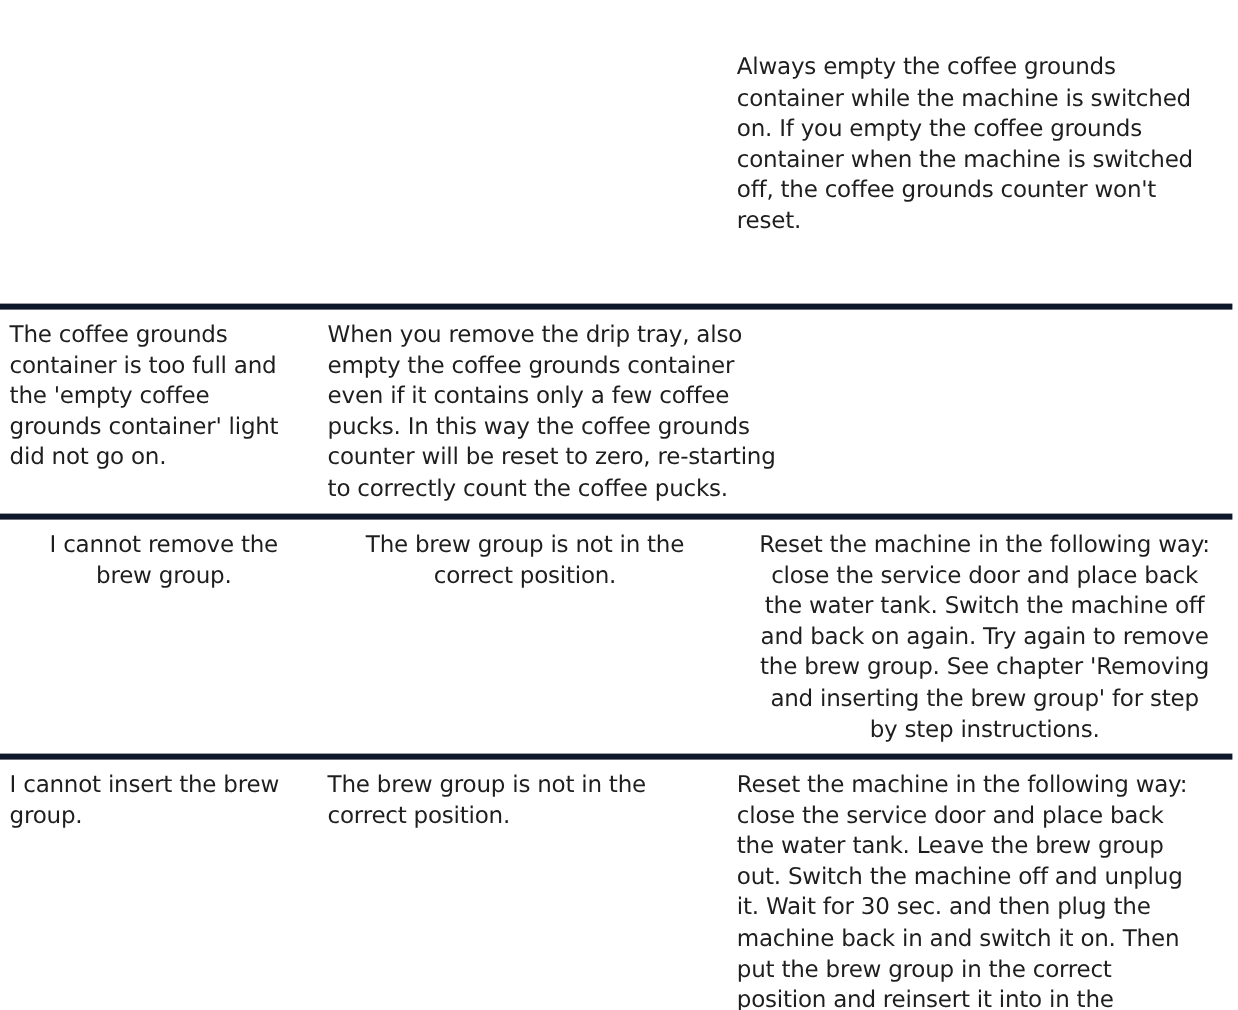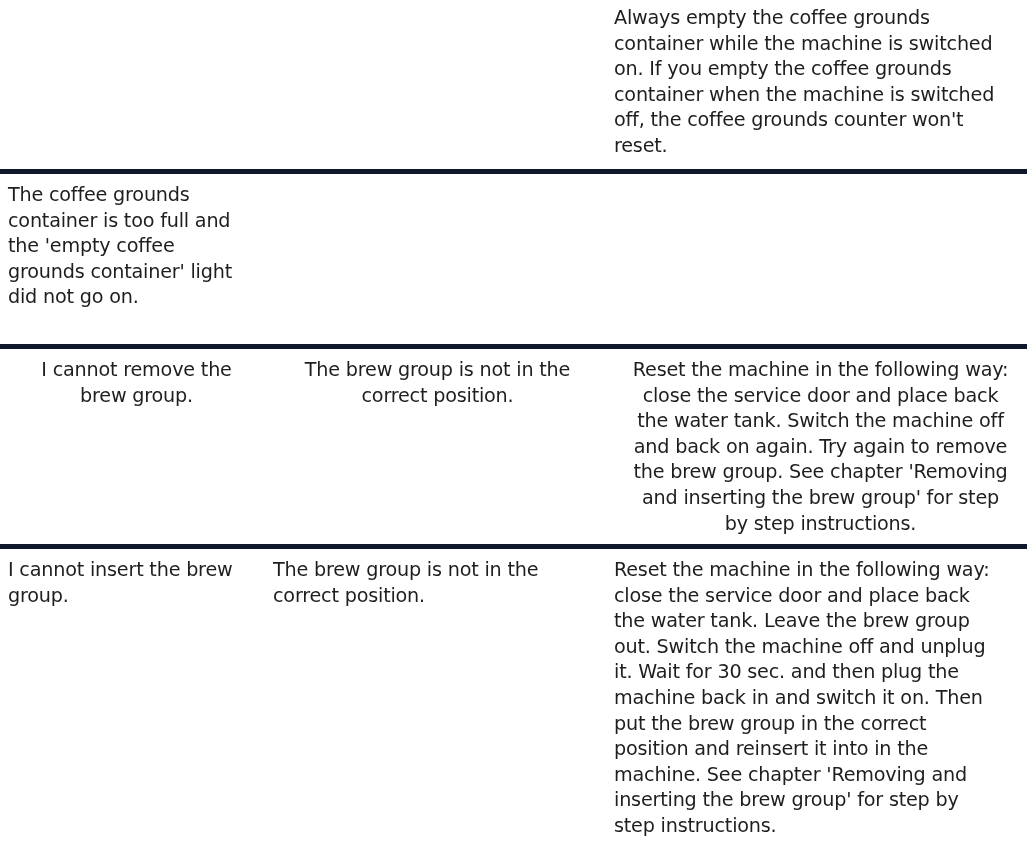--- a/index.html
+++ b/index.html
@@ -34,21 +34,21 @@
       font-size: 19.2px;
       line-height: 25.6px;
       letter-spacing: -0.2px;
       padding-top: 8px;
       white-space: pre-line;
     }
     .c1 { width: 273px; padding-left: 8px; padding-right: 8px; }
     .c2 { width: 341px; padding-left: 0px; padding-right: 12px; }
     .c3 { width: 413px; padding-left: 0px; padding-right: 0px; }
     .row.first .cell { padding-top: 5px; }
-    .r0 { height: 169px; }
+    .r0 { height: 215px; margin-top: 38px; }
     .r1 { height: 175px; }
     .r2 { height: 200px; text-align: center; }
     .r3 { height: 298px; }
   </style>
 </head>
 <body>
 
 <div class="table">
   <div class="row first r0">
     <div class="cell c1"></div>
@@ -59,20 +59,26 @@
 container when the machine is switched
 off, the coffee grounds counter won't
 reset.</div>
   </div>
   <div class="row r1">
     <div class="cell c1">The coffee grounds
 container is too full and
 the 'empty coffee
 grounds container' light
 did not go on.</div>
+    <div class="cell c3">When you remove the drip tray, also
+empty the coffee grounds container
+even if it contains only a few coffee
+pucks. In this way the coffee grounds
+counter will be reset to zero, re-starting
+to correctly count the coffee pucks.</div>
   </div>
   <div class="row r2">
     <div class="cell c1">I cannot remove the
 brew group.</div>
     <div class="cell c2">The brew group is not in the
 correct position.</div>
     <div class="cell c3">Reset the machine in the following way:
 close the service door and place back
 the water tank. Switch the machine off
 and back on again. Try again to remove

